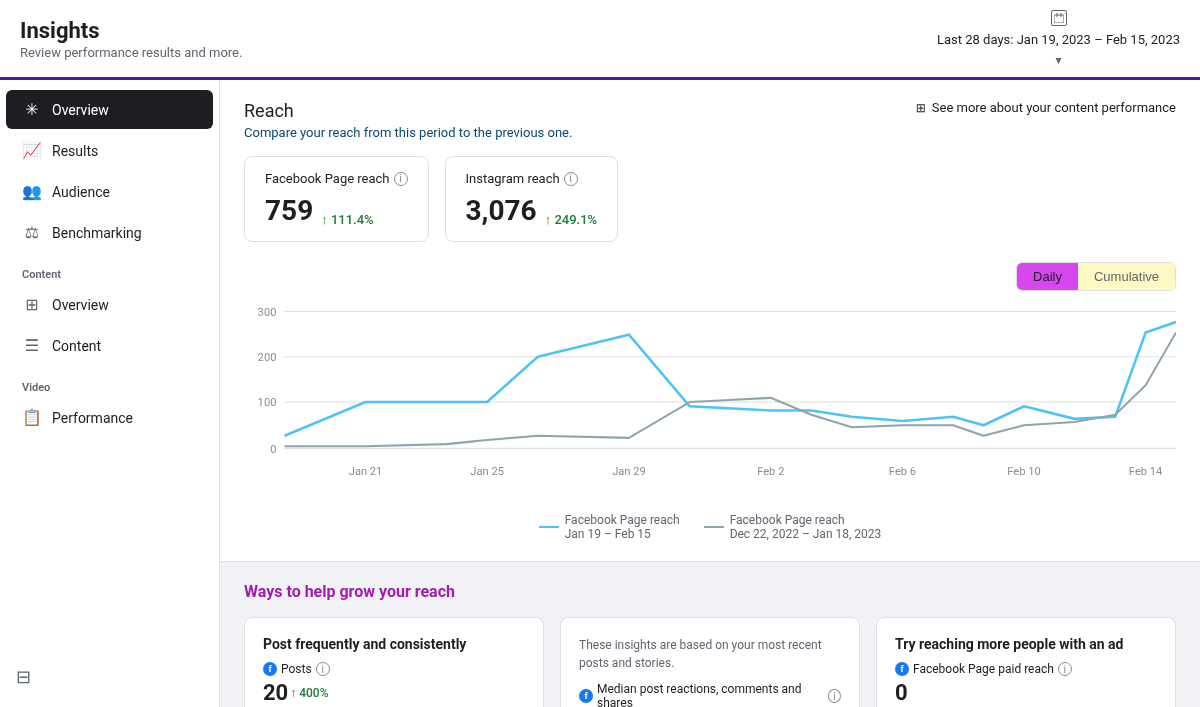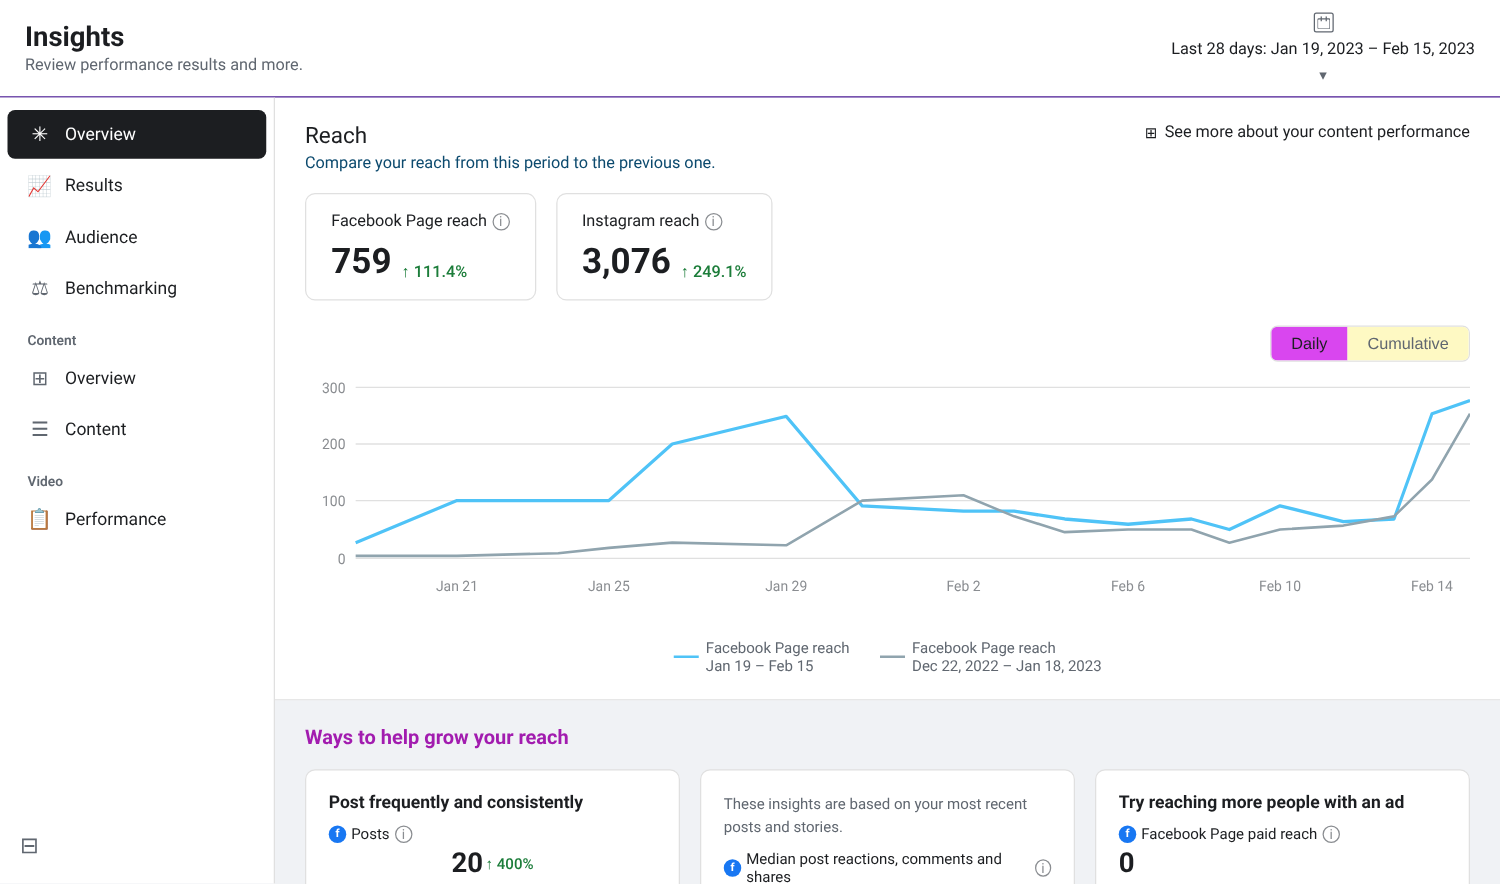--- a/index.html
+++ b/index.html
@@ -1,19 +1,19 @@
 <!DOCTYPE html>
 <html><head>
   <meta charset="utf-8">
   <style>
     * { box-sizing: border-box; margin: 0; padding: 0; }
     body { font-family: -apple-system, BlinkMacSystemFont, 'Segoe UI', Roboto, sans-serif; background: #f0f2f5; display: flex; flex-direction: column; height: 707px; overflow: hidden; }
     
     
-    .top-header { background: #fff; border-bottom: 1px solid #4c1d95; padding: 10px 20px; display: flex; align-items: center; justify-content: space-between; flex-shrink: 0; }
+    .top-header { background: #fff; border-bottom: 3px solid #4c1d95; padding: 10px 20px; display: flex; align-items: center; justify-content: space-between; flex-shrink: 0; }
     .header-left h1 { font-size: 22px; font-weight: 700; color: #1c1e21; }
     .header-left p { font-size: 13px; color: #606770; margin-top: 2px; }
     .header-right { display: flex; align-items: center; gap: 6px; font-size: 13px; color: #1c1e21; flex-direction: column; }
     .calendar-icon { width: 16px; height: 16px; border: 1.5px solid #606770; border-radius: 2px; display: inline-flex; align-items: center; justify-content: center; }
     .chevron-down { font-size: 12px; color: #606770; }
 
     
     .main-layout { display: flex; flex: 1; overflow: hidden; }
 
     
@@ -59,21 +59,21 @@
     .chart-legend { display: flex; gap: 24px; justify-content: center; margin-top: 12px; }
     .legend-item { display: flex; align-items: center; gap: 6px; font-size: 12px; color: #606770; }
 
     
     .grow-section { background: #f0f2f5; padding: 20px 24px; }
     .grow-title { font-size: 16px; font-weight: 700; color: #a21caf; margin-bottom: 16px; }
     .grow-cards { display: grid; grid-template-columns: 1fr 1fr 1fr; gap: 16px; }
     .grow-card { background: #fff; border-radius: 8px; padding: 18px; border: 1px solid #e0e0e0; }
     .grow-card-title { font-size: 14px; font-weight: 700; color: #1c1e21; margin-bottom: 10px; }
     .grow-card-metric-label { font-size: 12px; color: #1c1e21; display: flex; align-items: center; gap: 4px; margin-bottom: 4px; }
-    .grow-card-value { font-size: 22px; font-weight: 700; color: #1c1e21; display: flex; align-items: center; gap: 2px; margin-bottom: 10px; justify-content: center; }
+    .grow-card-value { font-size: 22px; font-weight: 700; color: #1c1e21; display: flex; align-items: center; gap: 2px; margin-bottom: 10px; }
     .grow-card-change { font-size: 12px; color: #1c7d3a; font-weight: 500; }
     .grow-card-text { font-size: 12px; color: #606770; margin-bottom: 10px; line-height: 1.5; }
     .fb-icon { width: 14px; height: 14px; background: #1877f2; border-radius: 50%; display: inline-flex; align-items: center; justify-content: center; color: #fff; font-size: 9px; font-weight: 700; flex-shrink: 0; }
     .zero-value { font-size: 22px; font-weight: 700; color: #1c1e21; margin-bottom: 4px; }
     .zero-pct { font-size: 13px; color: #606770; }
   </style>
 </head>
 <body>
 
 <div class="top-header">

